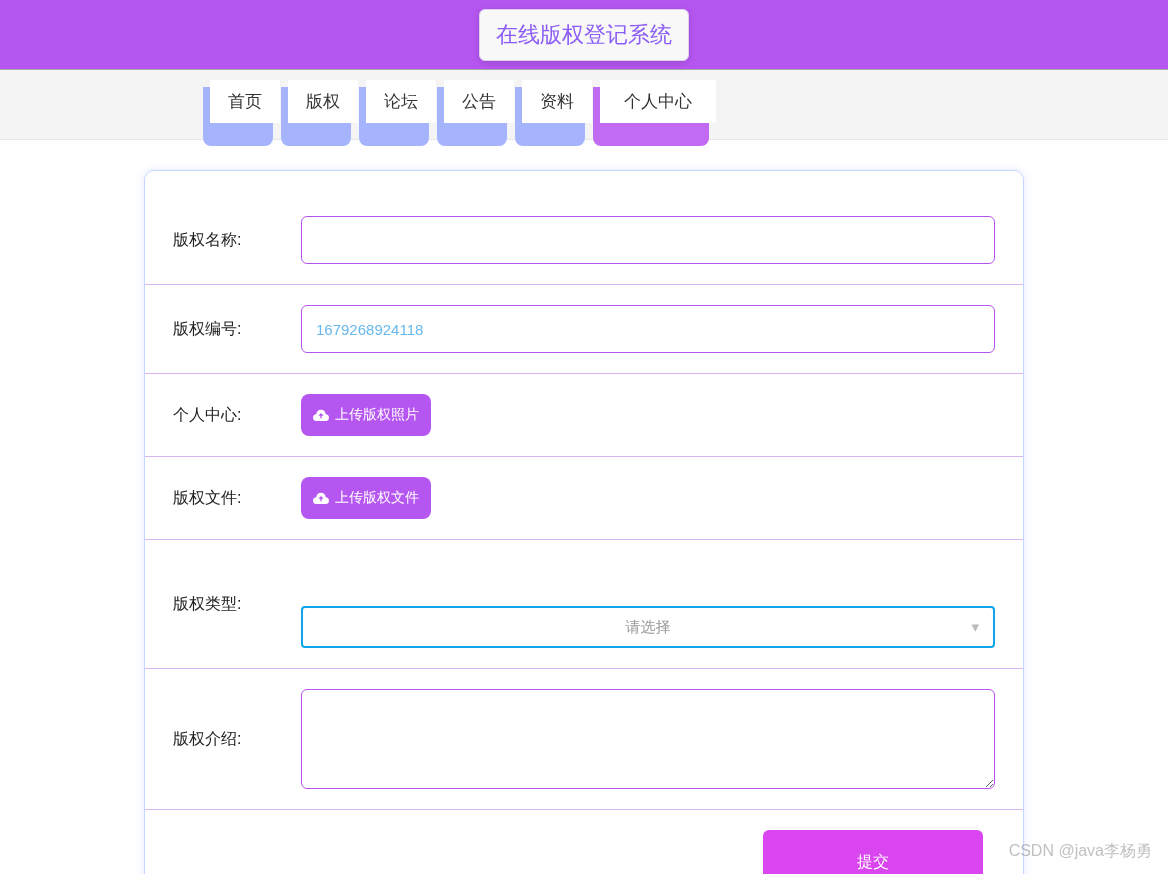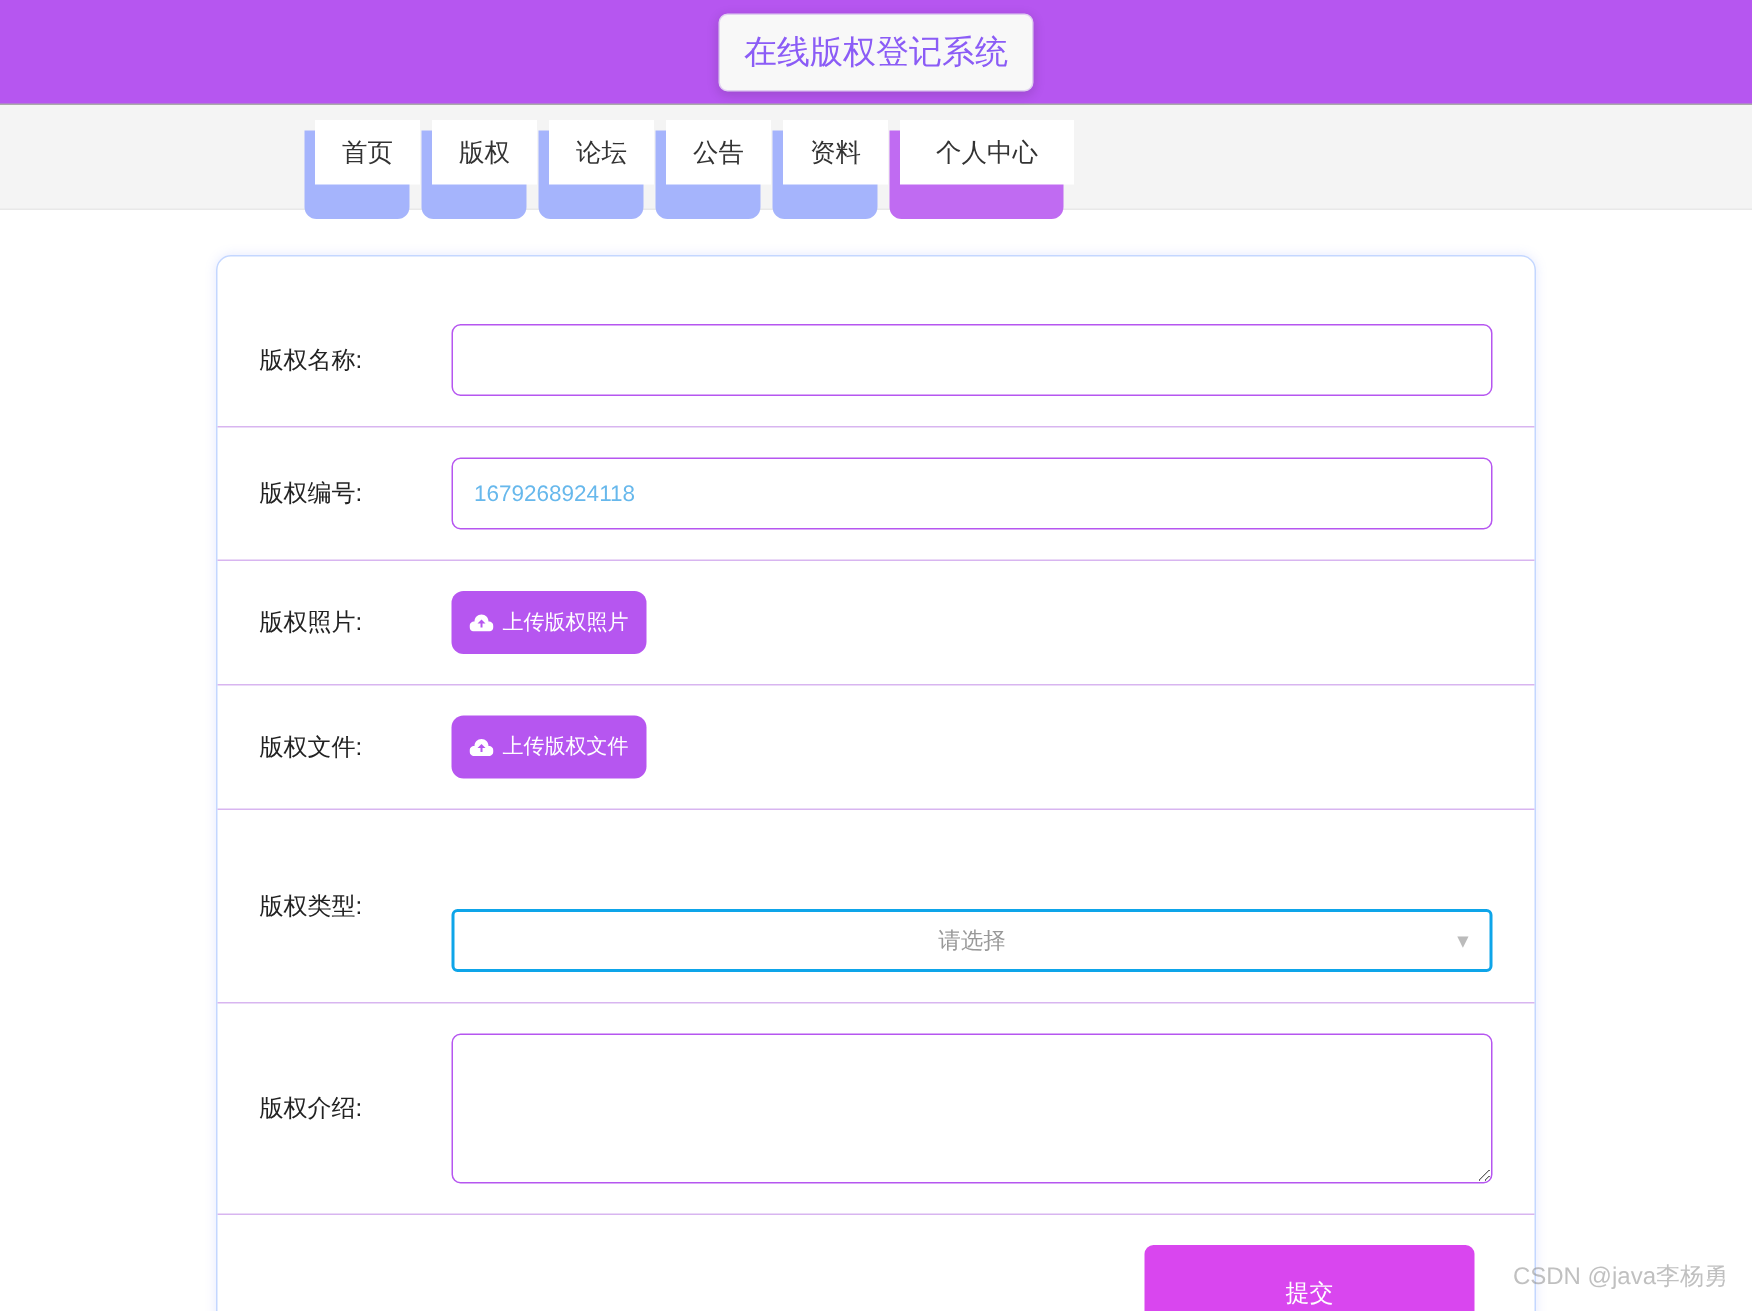--- a/index.html
+++ b/index.html
@@ -208,21 +208,21 @@
       <div class="form-label">版权名称:</div>
       <input class="form-input" type="text" value="" style="">
     </div>
 
     <div class="form-row">
       <div class="form-label">版权编号:</div>
       <input class="form-input" type="text" value="1679268924118" style="">
     </div>
 
     <div class="form-row">
-      <div class="form-label">版权照片:</div>
+      <div class="form-label">个人中心:</div>
       <button class="upload-btn">
         <svg class="cloud-icon" viewBox="0 0 24 18" fill="white">
             <path d="M19 8c0-4-3-7-7-7S5 4 5 8c-3 0-5 2-5 5s2 5 5 5h14c3 0 5-2 5-5s-2-5-5-5zm-7-2l4 4h-3v4h-2v-4H8l4-4z"></path>
           </svg>
         <span>上传版权照片</span>
       </button>
     </div>
 
     <div class="form-row">
       <div class="form-label">版权文件:</div>

